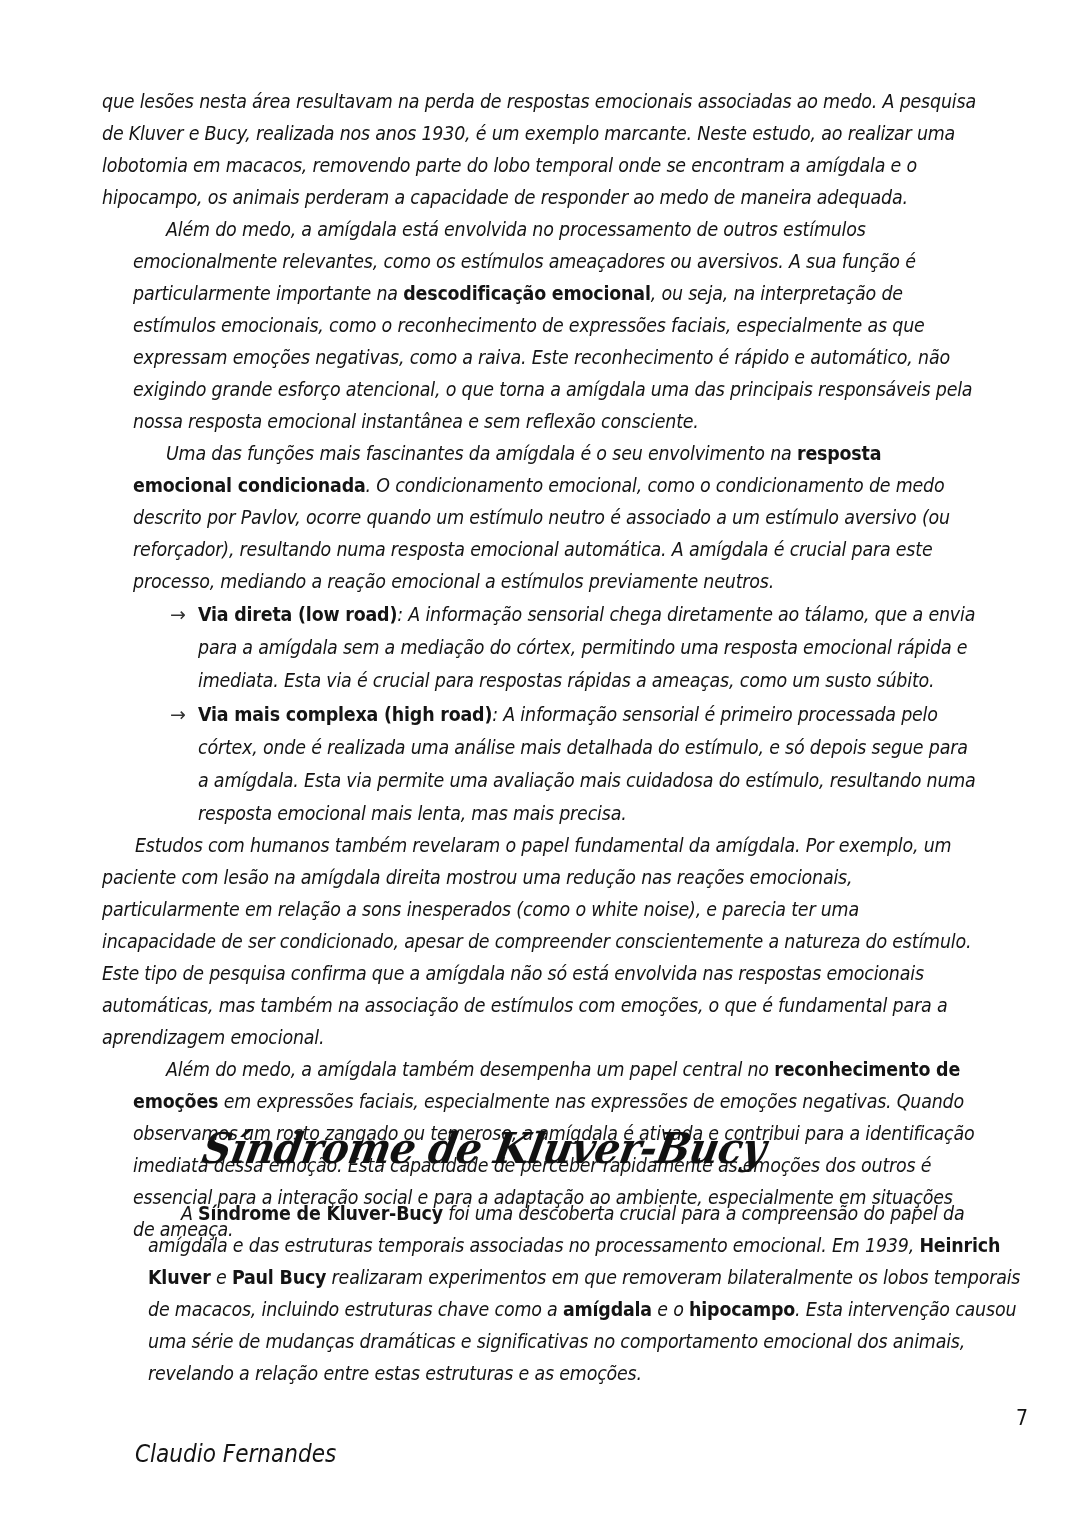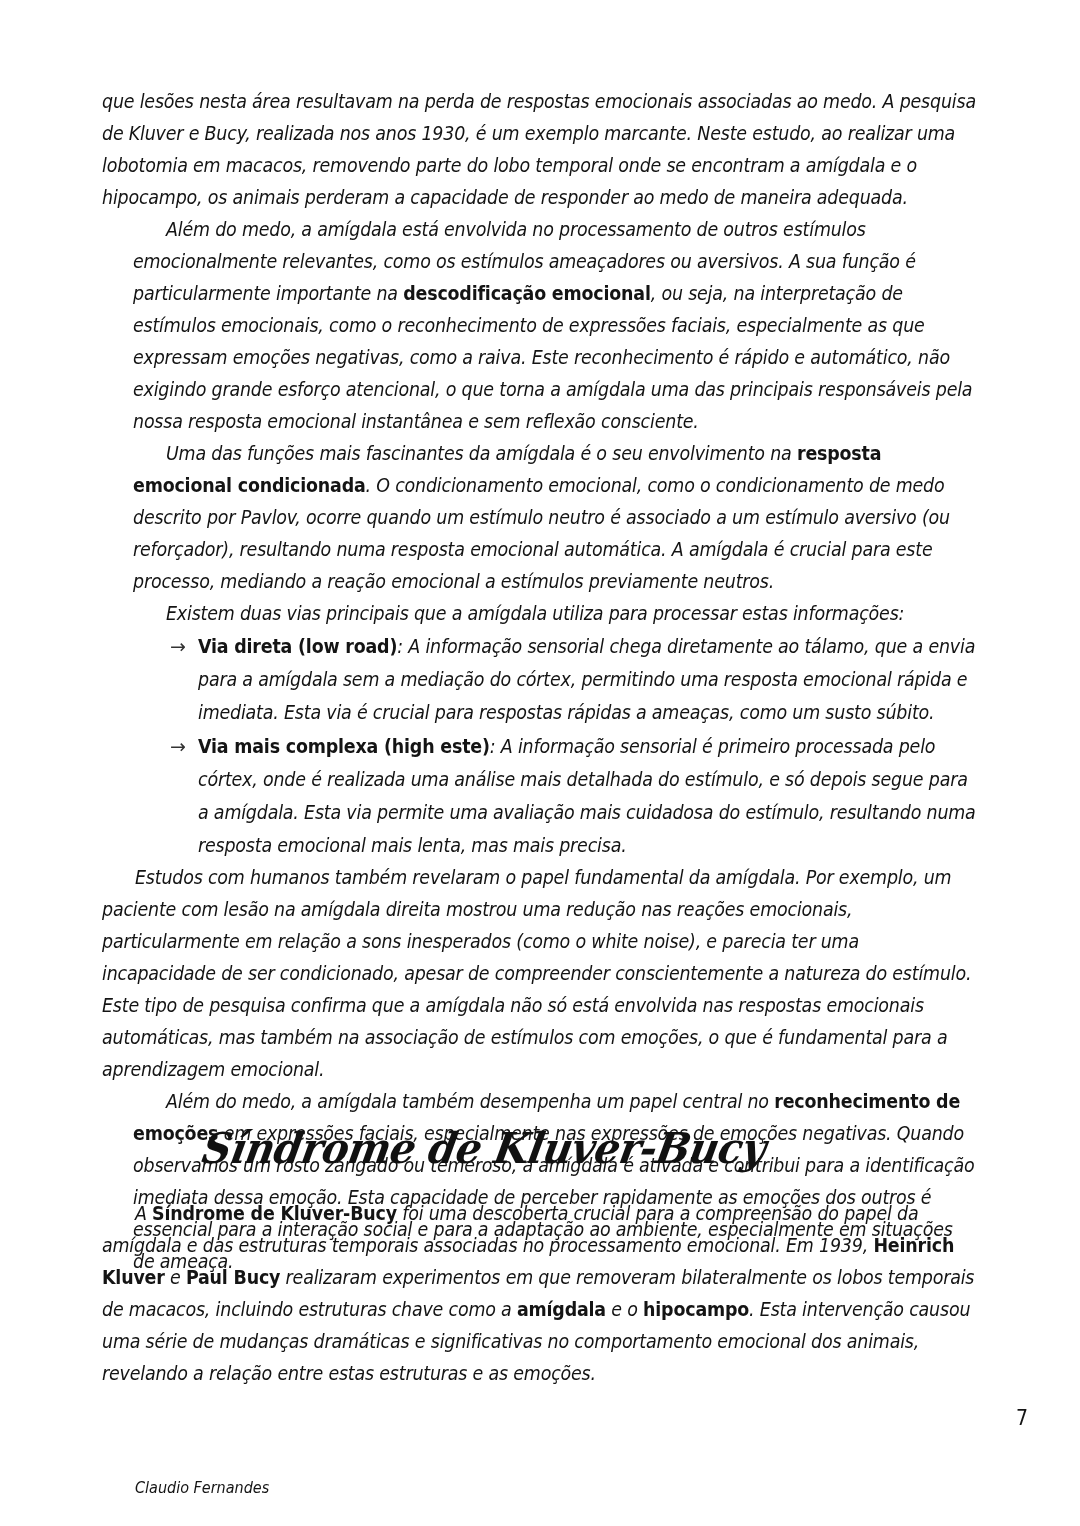--- a/index.html
+++ b/index.html
@@ -129,63 +129,61 @@
     font-family: "DejaVu Sans Condensed", "Liberation Sans Narrow", "Liberation Sans", sans-serif;
     font-size: 21px;
     color: #141414;
   }
   .author {
     position: absolute;
     left: 135px;
     top: 40px;
     font-family: "DejaVu Sans Condensed", "Liberation Sans Narrow", "Liberation Sans", sans-serif;
     font-style: italic;
-    font-size: 16px;
+    font-size: 24px;
     letter-spacing: 0px;
     color: #141414;
-    margin-top: 38px;
   }
 </style>
 </head>
 <body>
 
 <div class="page">
 
   <div class="content">
 
     <p class="para"><span>que lesões nesta área resultavam na perda de respostas emocionais associadas ao medo. A pesquisa de Kluver e Bucy, realizada nos anos 1930, é um exemplo marcante. Neste estudo, ao realizar uma lobotomia em macacos, removendo parte do lobo temporal onde se encontram a amígdala e o hipocampo, os animais perderam a capacidade de responder ao medo de maneira adequada.</span></p>
 
     <p class="para indent"><span>Além do medo, a amígdala está envolvida no processamento de outros estímulos emocionalmente relevantes, como os estímulos ameaçadores ou aversivos. A sua função é particularmente importante na </span><b>descodificação emocional</b><span>, ou seja, na interpretação de estímulos emocionais, como o reconhecimento de expressões faciais, especialmente as que expressam emoções negativas, como a raiva. Este reconhecimento é rápido e automático, não exigindo grande esforço atencional, o que torna a amígdala uma das principais responsáveis pela nossa resposta emocional instantânea e sem reflexão consciente.</span></p>
 
     <p class="para indent"><span>Uma das funções mais fascinantes da amígdala é o seu envolvimento na </span><b>resposta emocional condicionada</b><span>. O condicionamento emocional, como o condicionamento de medo descrito por Pavlov, ocorre quando um estímulo neutro é associado a um estímulo aversivo (ou reforçador), resultando numa resposta emocional automática. A amígdala é crucial para este processo, mediando a reação emocional a estímulos previamente neutros.</span></p>
 
-    <p class="para indent"><span>Existem duas vias principais que a amígdala utiliza para processar estas informações:</span></p>
 
     <ul class="list">
       <li class="list-item">
         <span class="arrow-icon">→</span>
         <span class="lead">Via direta (low road)</span><span>: A informação sensorial chega diretamente ao tálamo, que a envia para a amígdala sem a mediação do córtex, permitindo uma resposta emocional rápida e imediata. Esta via é crucial para respostas rápidas a ameaças, como um susto súbito.</span>
       </li>
       <li class="list-item">
         <span class="arrow-icon">→</span>
-        <span class="lead">Via mais complexa (high este)</span><span>: A informação sensorial é primeiro processada pelo córtex, onde é realizada uma análise mais detalhada do estímulo, e só depois segue para a amígdala. Esta via permite uma avaliação mais cuidadosa do estímulo, resultando numa resposta emocional mais lenta, mas mais precisa.</span>
+        <span class="lead">Via mais complexa (high road)</span><span>: A informação sensorial é primeiro processada pelo córtex, onde é realizada uma análise mais detalhada do estímulo, e só depois segue para a amígdala. Esta via permite uma avaliação mais cuidadosa do estímulo, resultando numa resposta emocional mais lenta, mas mais precisa.</span>
       </li>
     </ul>
 
     <p class="para indent"><span>Estudos com humanos também revelaram o papel fundamental da amígdala. Por exemplo, um paciente com lesão na amígdala direita mostrou uma redução nas reações emocionais, particularmente em relação a sons inesperados (como o </span><span class="it2">white noise</span><span>), e parecia ter uma incapacidade de ser condicionado, apesar de compreender conscientemente a natureza do estímulo. Este tipo de pesquisa confirma que a amígdala não só está envolvida nas respostas emocionais automáticas, mas também na associação de estímulos com emoções, o que é fundamental para a aprendizagem emocional.</span></p>
 
     <p class="para indent"><span>Além do medo, a amígdala também desempenha um papel central no </span><b>reconhecimento de emoções</b><span> em expressões faciais, especialmente nas expressões de emoções negativas. Quando observamos um rosto zangado ou temeroso, a amígdala é ativada e contribui para a identificação imediata dessa emoção. Esta capacidade de perceber rapidamente as emoções dos outros é essencial para a interação social e para a adaptação ao ambiente, especialmente em situações de ameaça.</span></p>
 
   </div>
 
   <div class="heading-script">
     <span class="script-text">Síndrome de Kluver-Bucy</span>
   </div>
 
-  <div class="content" style="top:1198px;">
+  <div class="content" style="top:1198px;margin-left:46px;">
     <p class="para indent"><span>A </span><b>Síndrome de Kluver-Bucy</b><span> foi uma descoberta crucial para a compreensão do papel da amígdala e das estruturas temporais associadas no processamento emocional. Em 1939, </span><b>Heinrich Kluver</b><span> e </span><b>Paul Bucy</b><span> realizaram experimentos em que removeram bilateralmente os lobos temporais de macacos, incluindo estruturas chave como a </span><b>amígdala</b><span> e o </span><b>hipocampo</b><span>. Esta intervenção causou uma série de mudanças dramáticas e significativas no comportamento emocional dos animais, revelando a relação entre estas estruturas e as emoções.</span></p>
   </div>
 
   <div class="footer">
     <div class="page-number">7</div>
     <div class="author">Claudio Fernandes</div>
   </div>
 
 </div>
 

